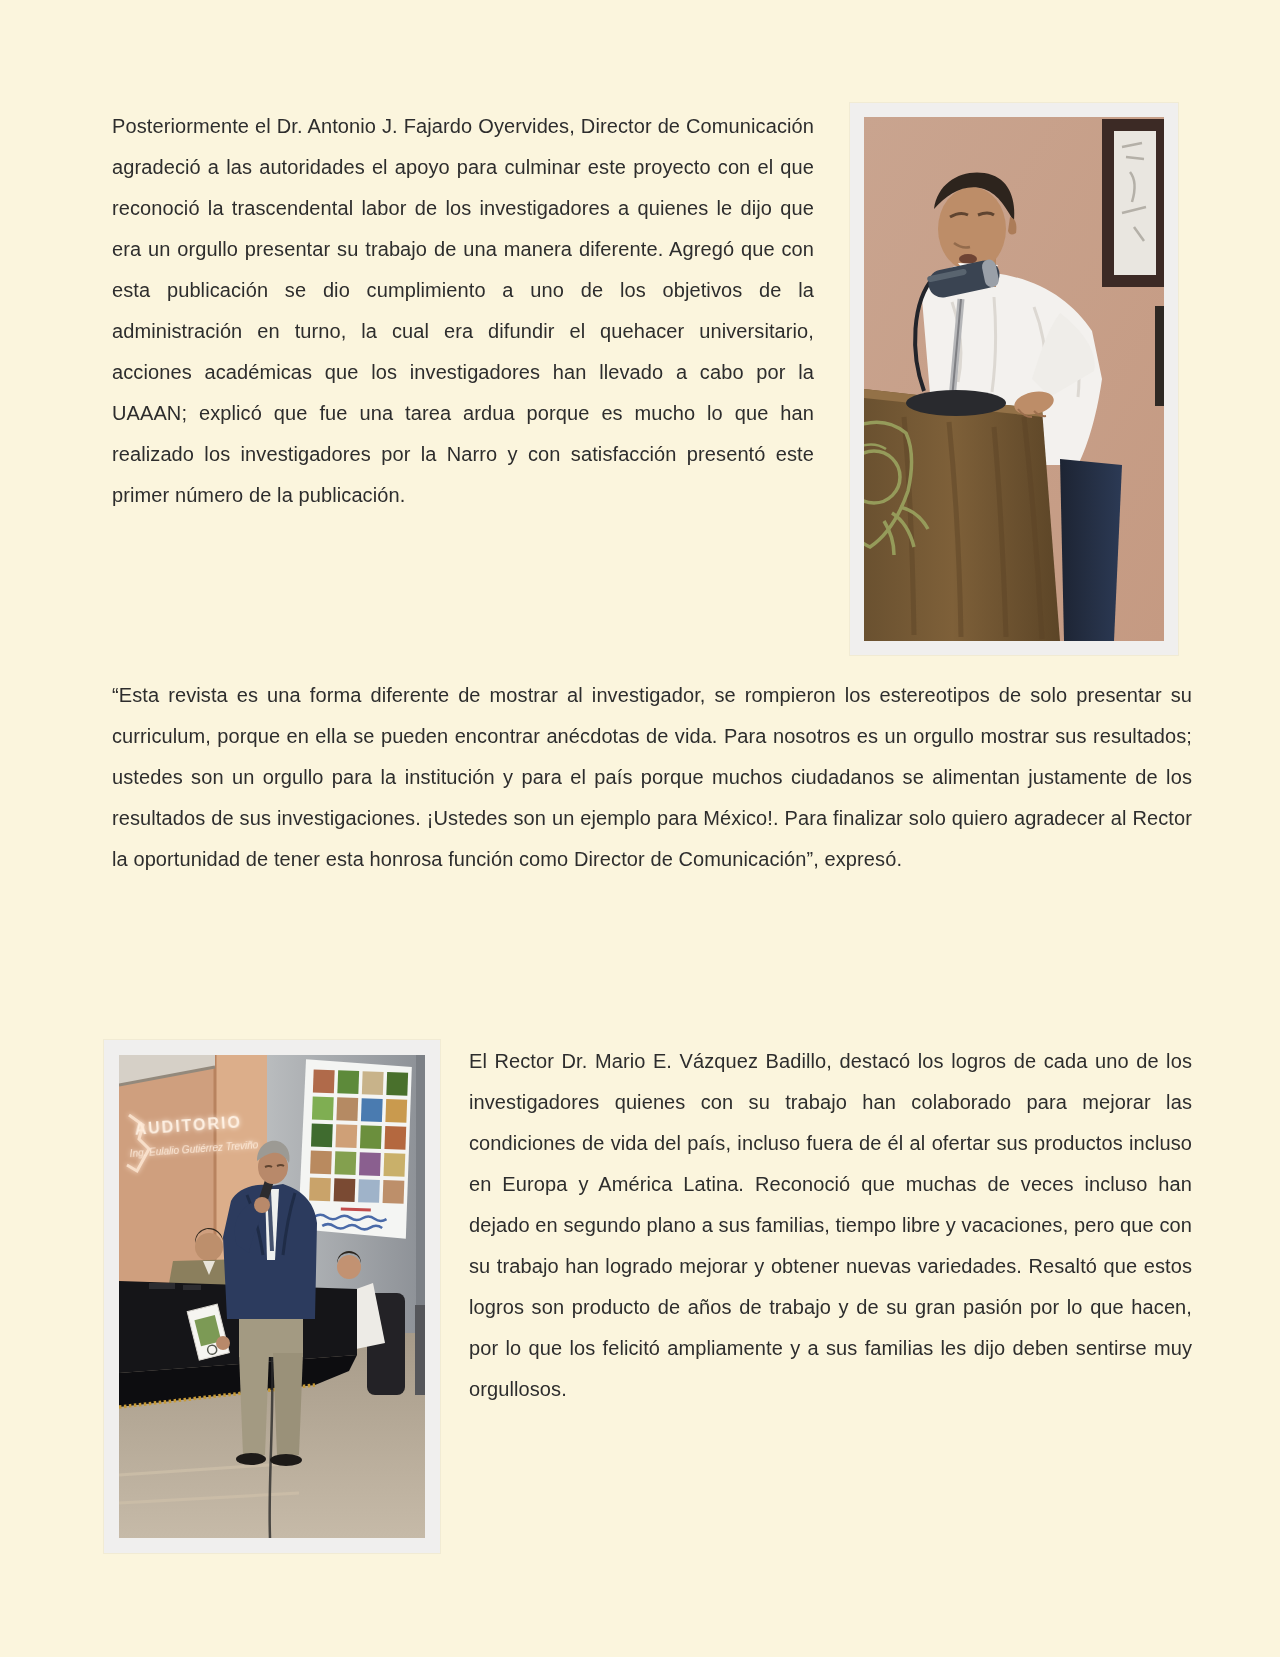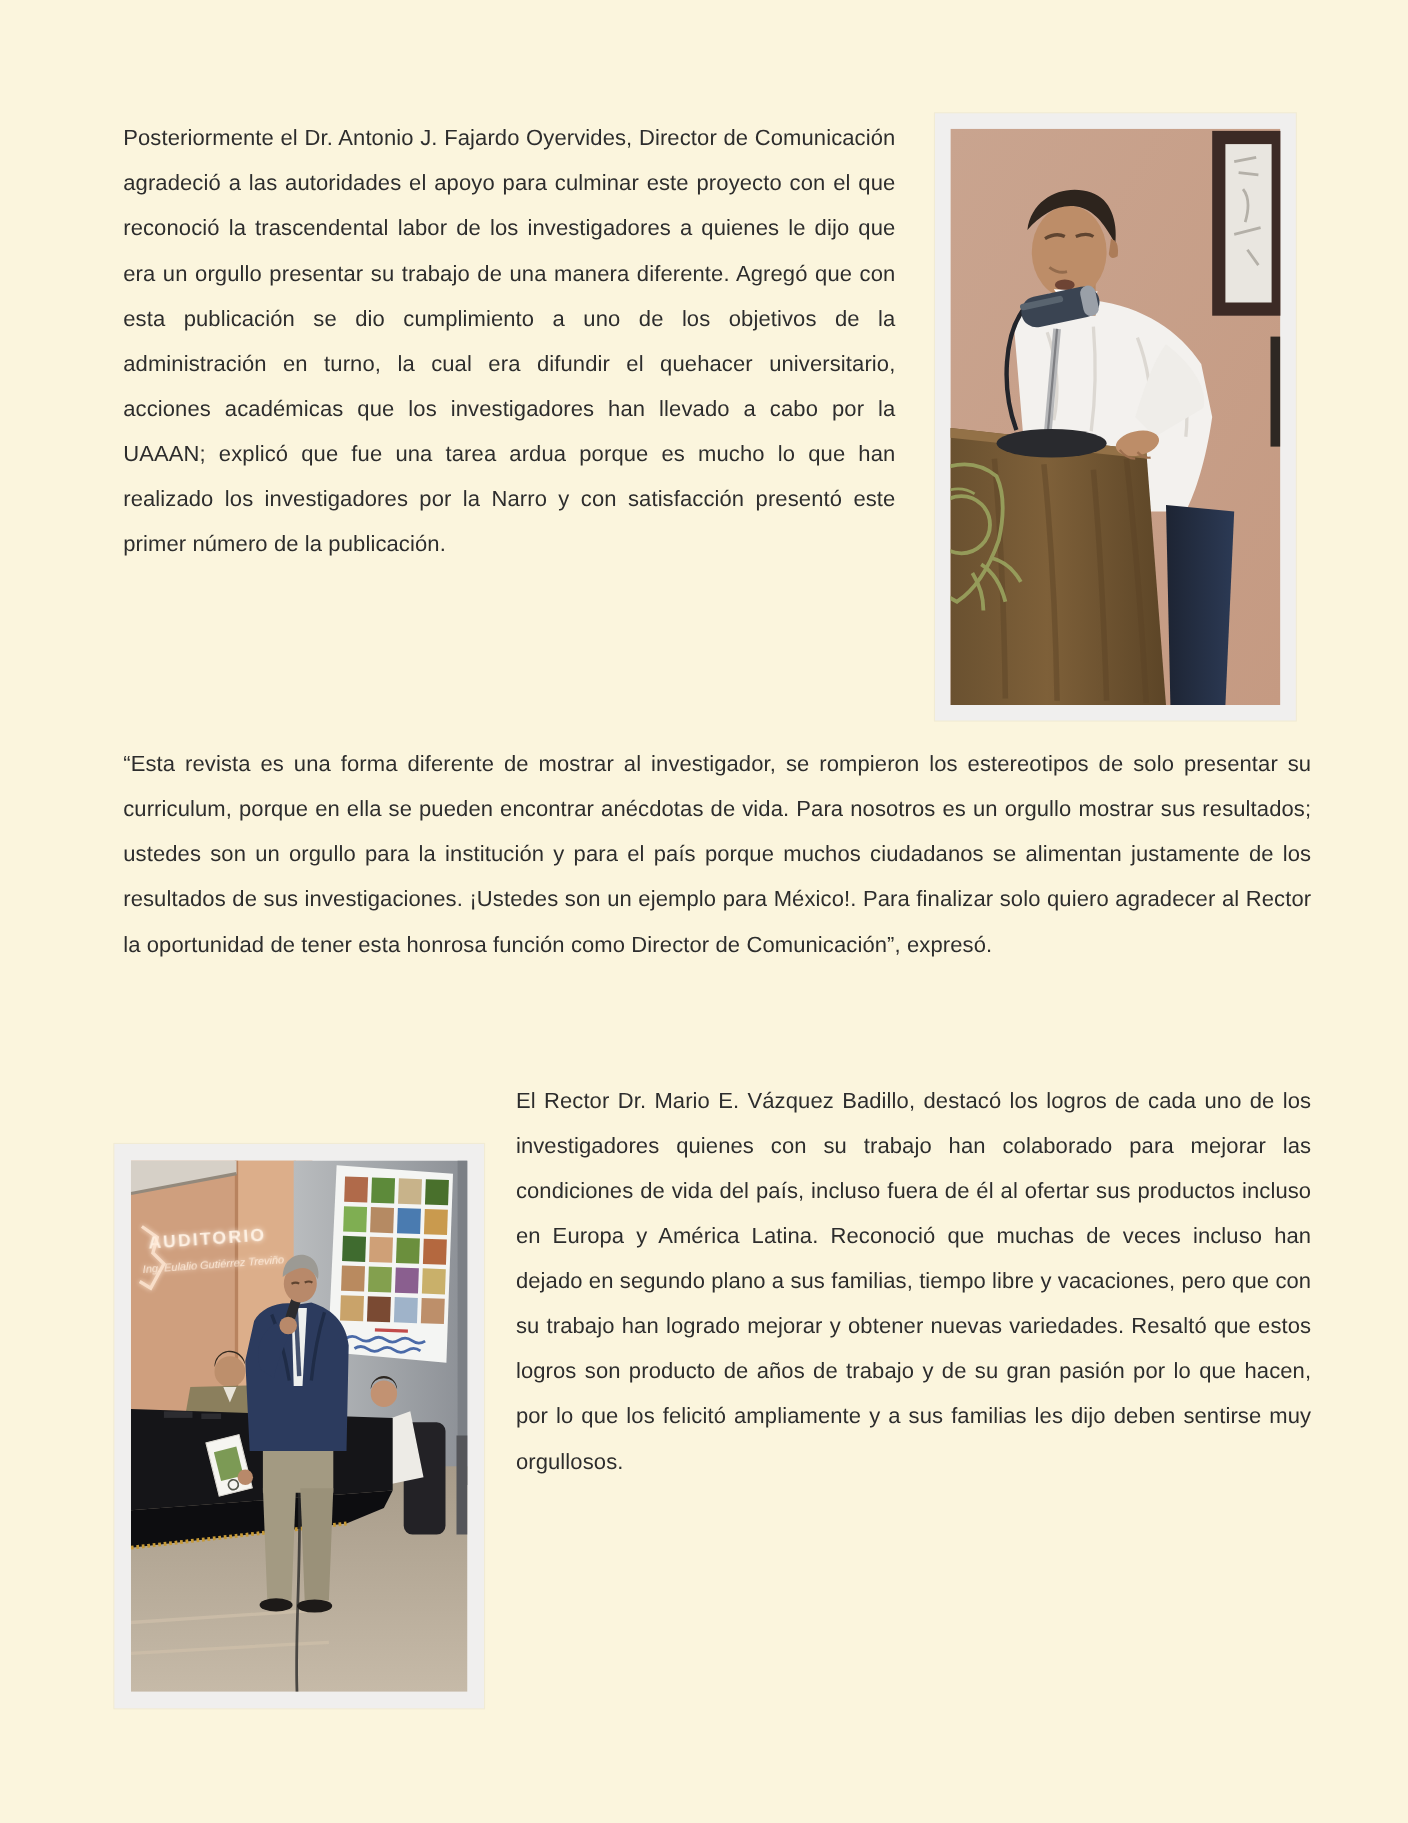--- a/index.html
+++ b/index.html
@@ -16,21 +16,21 @@
     margin:12px;
     font-size:20px;
     line-height:41px;
     color:#2d2d2d;
     text-align:justify;
     text-justify:inter-word;
     letter-spacing:0.1px;
   }
   #p1{left:100px;top:94px;width:702px;}
   #p2{left:100px;top:663px;width:1080px;}
-  #p3{left:457px;top:969px;width:723px;}
+  #p3{left:457px;top:1029px;width:723px;}
   .photo-frame{
     position:absolute;
     background:#f0efee;
     box-shadow:0 0 0 1px rgba(0,0,0,0.04);
   }
   #photo1{left:850px;top:103px;padding:14px;}
   #photo2{left:104px;top:1040px;padding:15px;}
   .photo-frame svg{display:block;}
 </style>
 </head>

